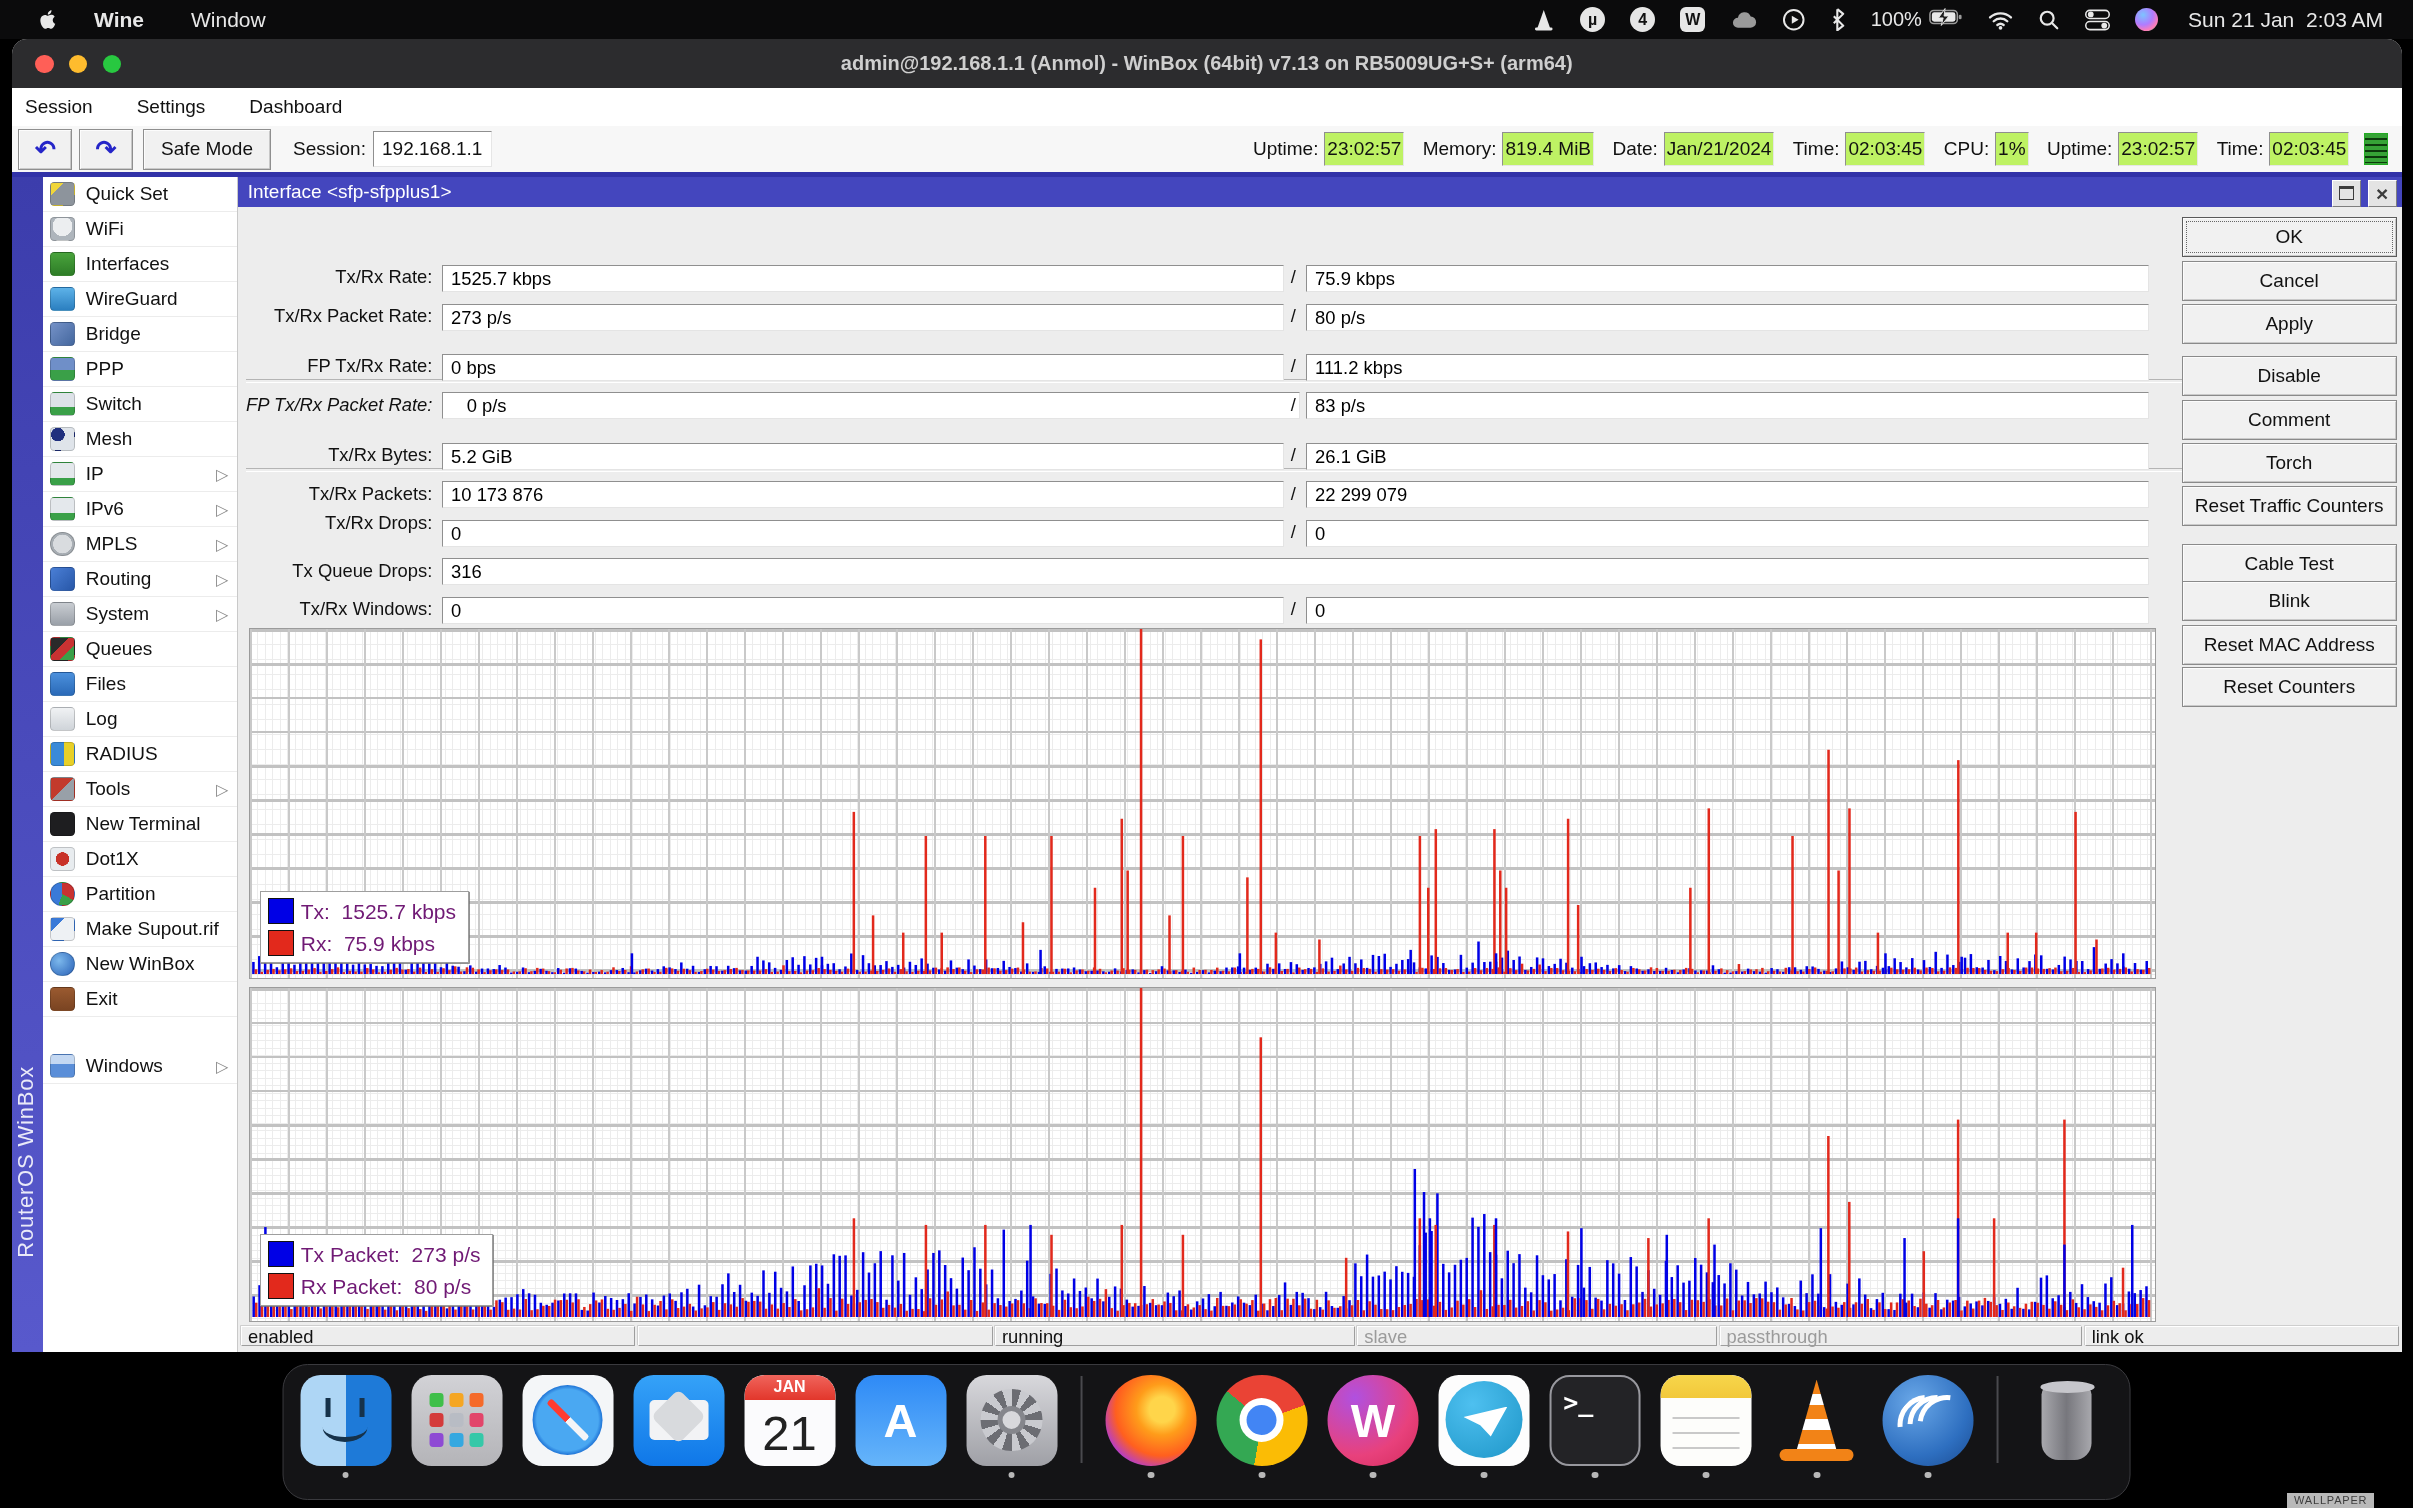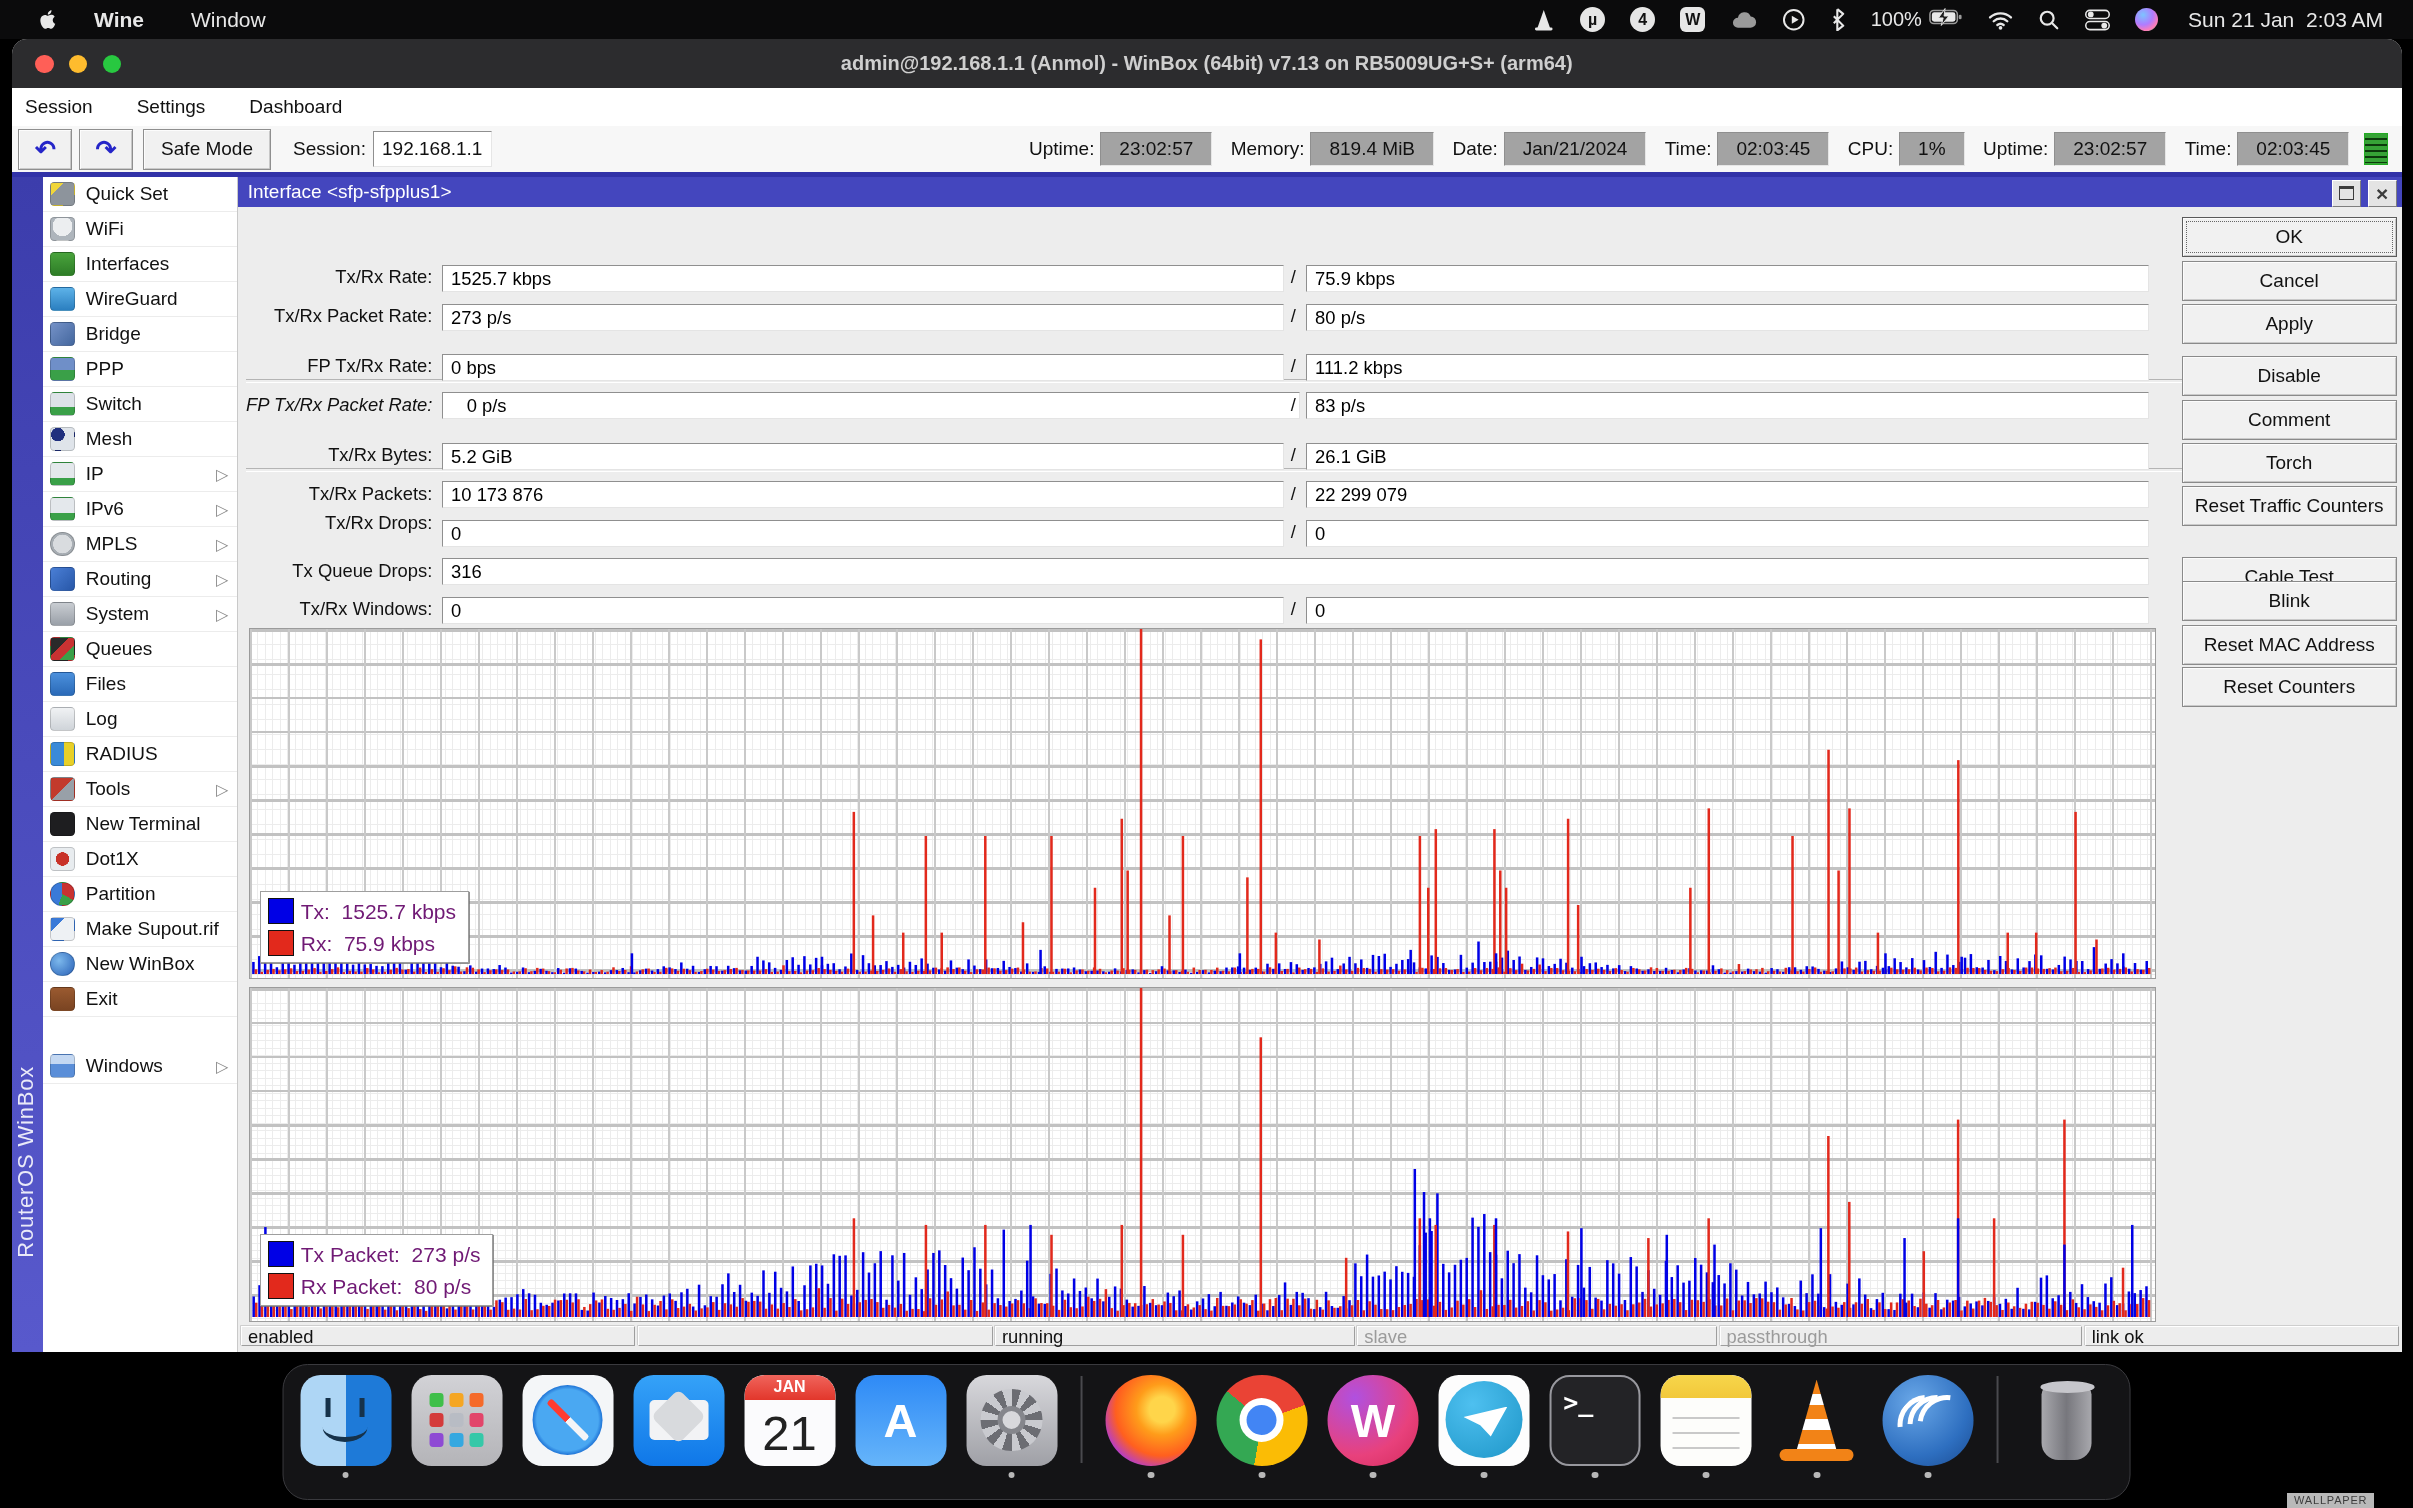--- a/index.html
+++ b/index.html
@@ -40,22 +40,22 @@
   .tbtn{height:39px;background:#f1f1f1;border:0.8px solid #8f8f8f;
     box-shadow:inset 0.8px 0.8px 0 #fff,inset -0.8px -0.8px 0 #bdbdbd;
     display:flex;align-items:center;justify-content:center;margin-left:6.7px}
   .tbtn.sq{width:52px;font-size:25px;color:#2525c8;font-weight:bold}
   .tbtn.safe{width:126px;margin-left:10px}
   .tlab{margin-left:22px}
   .tbox{height:34px;background:#fff;border:1.7px solid;border-color:#8f8f8f #e6e6e6 #e6e6e6 #8f8f8f;
     display:flex;align-items:center;padding:0 8.4px;margin-left:6.7px}
   #stats{margin-left:auto;display:flex;align-items:center}
   .stat-l{margin-left:18.4px}
-  .stat-v{height:32px;background:#a3a3a3;border:1.7px solid;border-color:#8f8f8f #e6e6e6 #e6e6e6 #8f8f8f;
-    display:flex;align-items:center;padding:0 18px;margin-left:5.9px}
+  .stat-v{height:32px;background:#bef264;border:1.7px solid;border-color:#8f8f8f #e6e6e6 #e6e6e6 #8f8f8f;
+    display:flex;align-items:center;padding:0 2px;margin-left:5.9px}
   #led{width:22px;height:30px;margin:0 13.4px 0 15px;border:0.8px solid #2a2;
     background:repeating-linear-gradient(180deg,#36a336 0 4.2px,#0c3a0c 4.2px 5.9px)}
 
   
   #main{position:absolute;left:0;top:133px;right:0;bottom:0;border-top:5.9px solid #3132a8;display:flex}
   #rail{width:31px;background:linear-gradient(180deg,#3c3dac,#5859cc);position:relative;flex:none}
   #railtext{position:absolute;bottom:94px;left:1.7px;writing-mode:vertical-rl;transform:rotate(180deg);
     color:#eaeaf8;font-size:22px;letter-spacing:0.8px}
   #sidebar{width:194px;background:#fff;flex:none;overflow:hidden;border-right:0.8px solid #c9c9c9}
   .sitem{height:34px;display:flex;align-items:center;padding-left:7.5px;border-bottom:0.8px solid #ececec;
@@ -1892,21 +1892,21 @@
             </div>
         </div>
         <div id="btncol">
             <div class="ibtn focus" style="top: 40px;">OK</div>
             <div class="ibtn" style="top: 84px;">Cancel</div>
             <div class="ibtn" style="top: 127px;">Apply</div>
             <div class="ibtn" style="top: 179px;">Disable</div>
             <div class="ibtn" style="top: 223px;">Comment</div>
             <div class="ibtn" style="top: 266px;">Torch</div>
             <div class="ibtn" style="top: 309px;">Reset Traffic Counters</div>
-            <div class="ibtn" style="top: 380px;">Cable Test</div>
+            <div class="ibtn" style="top: 367px;">Cable Test</div>
             <div class="ibtn" style="top: 404px;">Blink</div>
             <div class="ibtn" style="top: 448px;">Reset MAC Address</div>
             <div class="ibtn" style="top: 490px;">Reset Counters</div>
           </div>
         <div id="statusbar">
             <div class="seg" style="width: 400px; margin-left: 3.4px;">enabled</div>
             <div class="seg" style="width: 360px;"></div>
             <div class="seg" style="width: 365px;">running</div>
             <div class="seg muted" style="width: 365px;">slave</div>
             <div class="seg muted" style="width: 368px;">passthrough</div>

